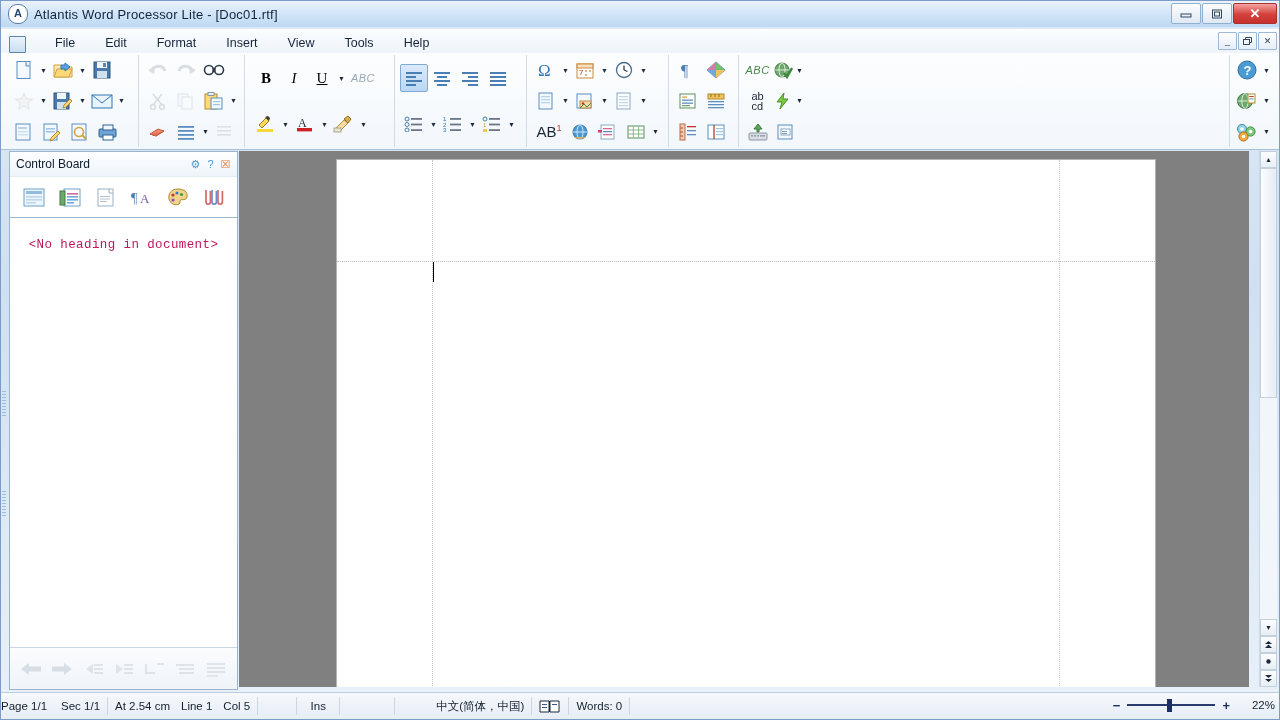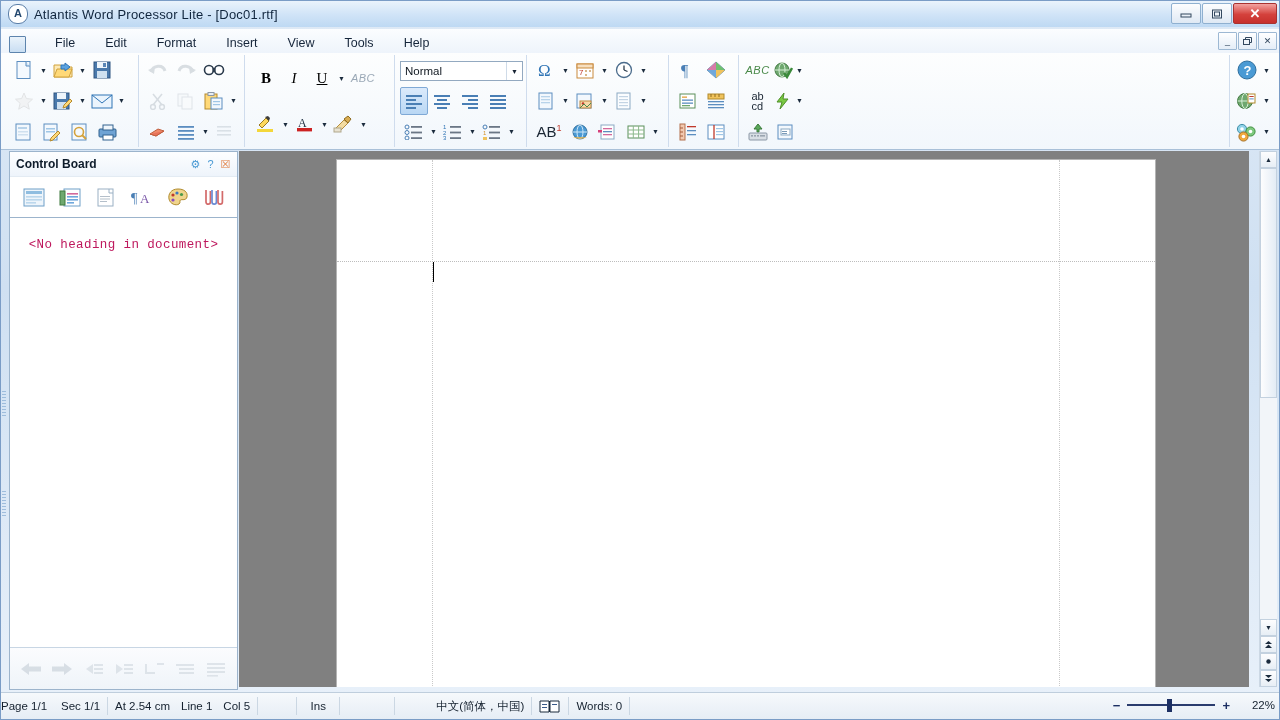--- a/index.html
+++ b/index.html
@@ -60,21 +60,21 @@
   .lbl-abc{font-size:11px;color:#9aa8b6;letter-spacing:.5px;font-family:"Liberation Sans",sans-serif;font-style:italic;}
   .lbl-ab1{font-size:15px;font-weight:normal;color:#1a2633;}
   .lbl-ab1 sup{font-size:9px;color:#c0392b;}
   .lbl-abcd{font-size:11px;line-height:10px;color:#1a2633;text-align:left;}
 
   
   #cboard{position:absolute;left:8px;top:150px;width:229px;height:539px;
     background:#fff;border:1px solid #9cb4cc;box-sizing:border-box;}
   #cb-head{height:24px;background:linear-gradient(#fdfeff,#eef4fb);
     display:flex;align-items:center;padding:0 4px 0 6px;border-bottom:1px solid #e3ebf3;}
-  #cb-head .t{font-weight:bold;font-size:12px;color:#0d1b2a;flex:1;}
+  #cb-head .t{font-weight:normal;font-size:12px;color:#0d1b2a;flex:1;}
   #cb-head .hi{width:15px;height:15px;display:flex;align-items:center;justify-content:center;font-size:11px;}
   #cb-tabs{height:40px;display:flex;align-items:center;justify-content:center;gap:10px;
     border-bottom:1px solid #9cb4cc;background:#fff;}
   #cb-tabs .cbt{width:24px;height:24px;display:flex;align-items:center;justify-content:center;
     border:1px solid transparent;border-radius:2px;}
   #cb-body{height:430px;background:#fff;padding-top:20px;text-align:center;}
   #cb-empty{font-family:"Liberation Mono",monospace;font-size:12.5px;color:#be185d;letter-spacing:.4px;}
   #cb-foot{position:absolute;left:0;bottom:0;width:100%;height:42px;
     background:linear-gradient(#fbfcfe,#eff4f9);border-top:1px solid #c8d6e4;
     display:flex;align-items:center;justify-content:space-around;padding:0 6px;box-sizing:border-box;}
@@ -356,26 +356,20 @@
               <path d="M3 13 l8 -8 4 3 -8 8 Z" fill="#f3dca2" stroke="#b38d3d"></path>
               <path d="M11 4 l4 -3 3 3 -3 4 Z" fill="#d9ad52" stroke="#8f6d22"></path>
               <rect x="1" y="13" width="7" height="4" fill="#e8e2d0" stroke="#b0a78c"></rect>
             </svg>
           </div>
         <div class="arw">▼</div>
       </div>
     </div>
 
     <div class="tgroup" style="left:396px;width:130px;">
-      <div class="trow" style="padding-top:1px;">
-        <div class="fsel" style="width:124px;">
-          <span class="cv">Normal</span>
-          <span class="dd">▼</span>
-        </div>
-      </div>
       <div class="trow">
         <div class="tbtn on">
           <svg width="20" height="16">
               <rect x="2" y="2" width="16" height="2" fill="#4a7fb5"></rect>
               <rect x="2" y="6" width="10" height="2" fill="#4a7fb5"></rect>
               <rect x="2" y="10" width="16" height="2" fill="#4a7fb5"></rect>
               <rect x="2" y="14" width="10" height="2" fill="#4a7fb5"></rect>
             </svg>
           </div>
         <div class="tbtn">

